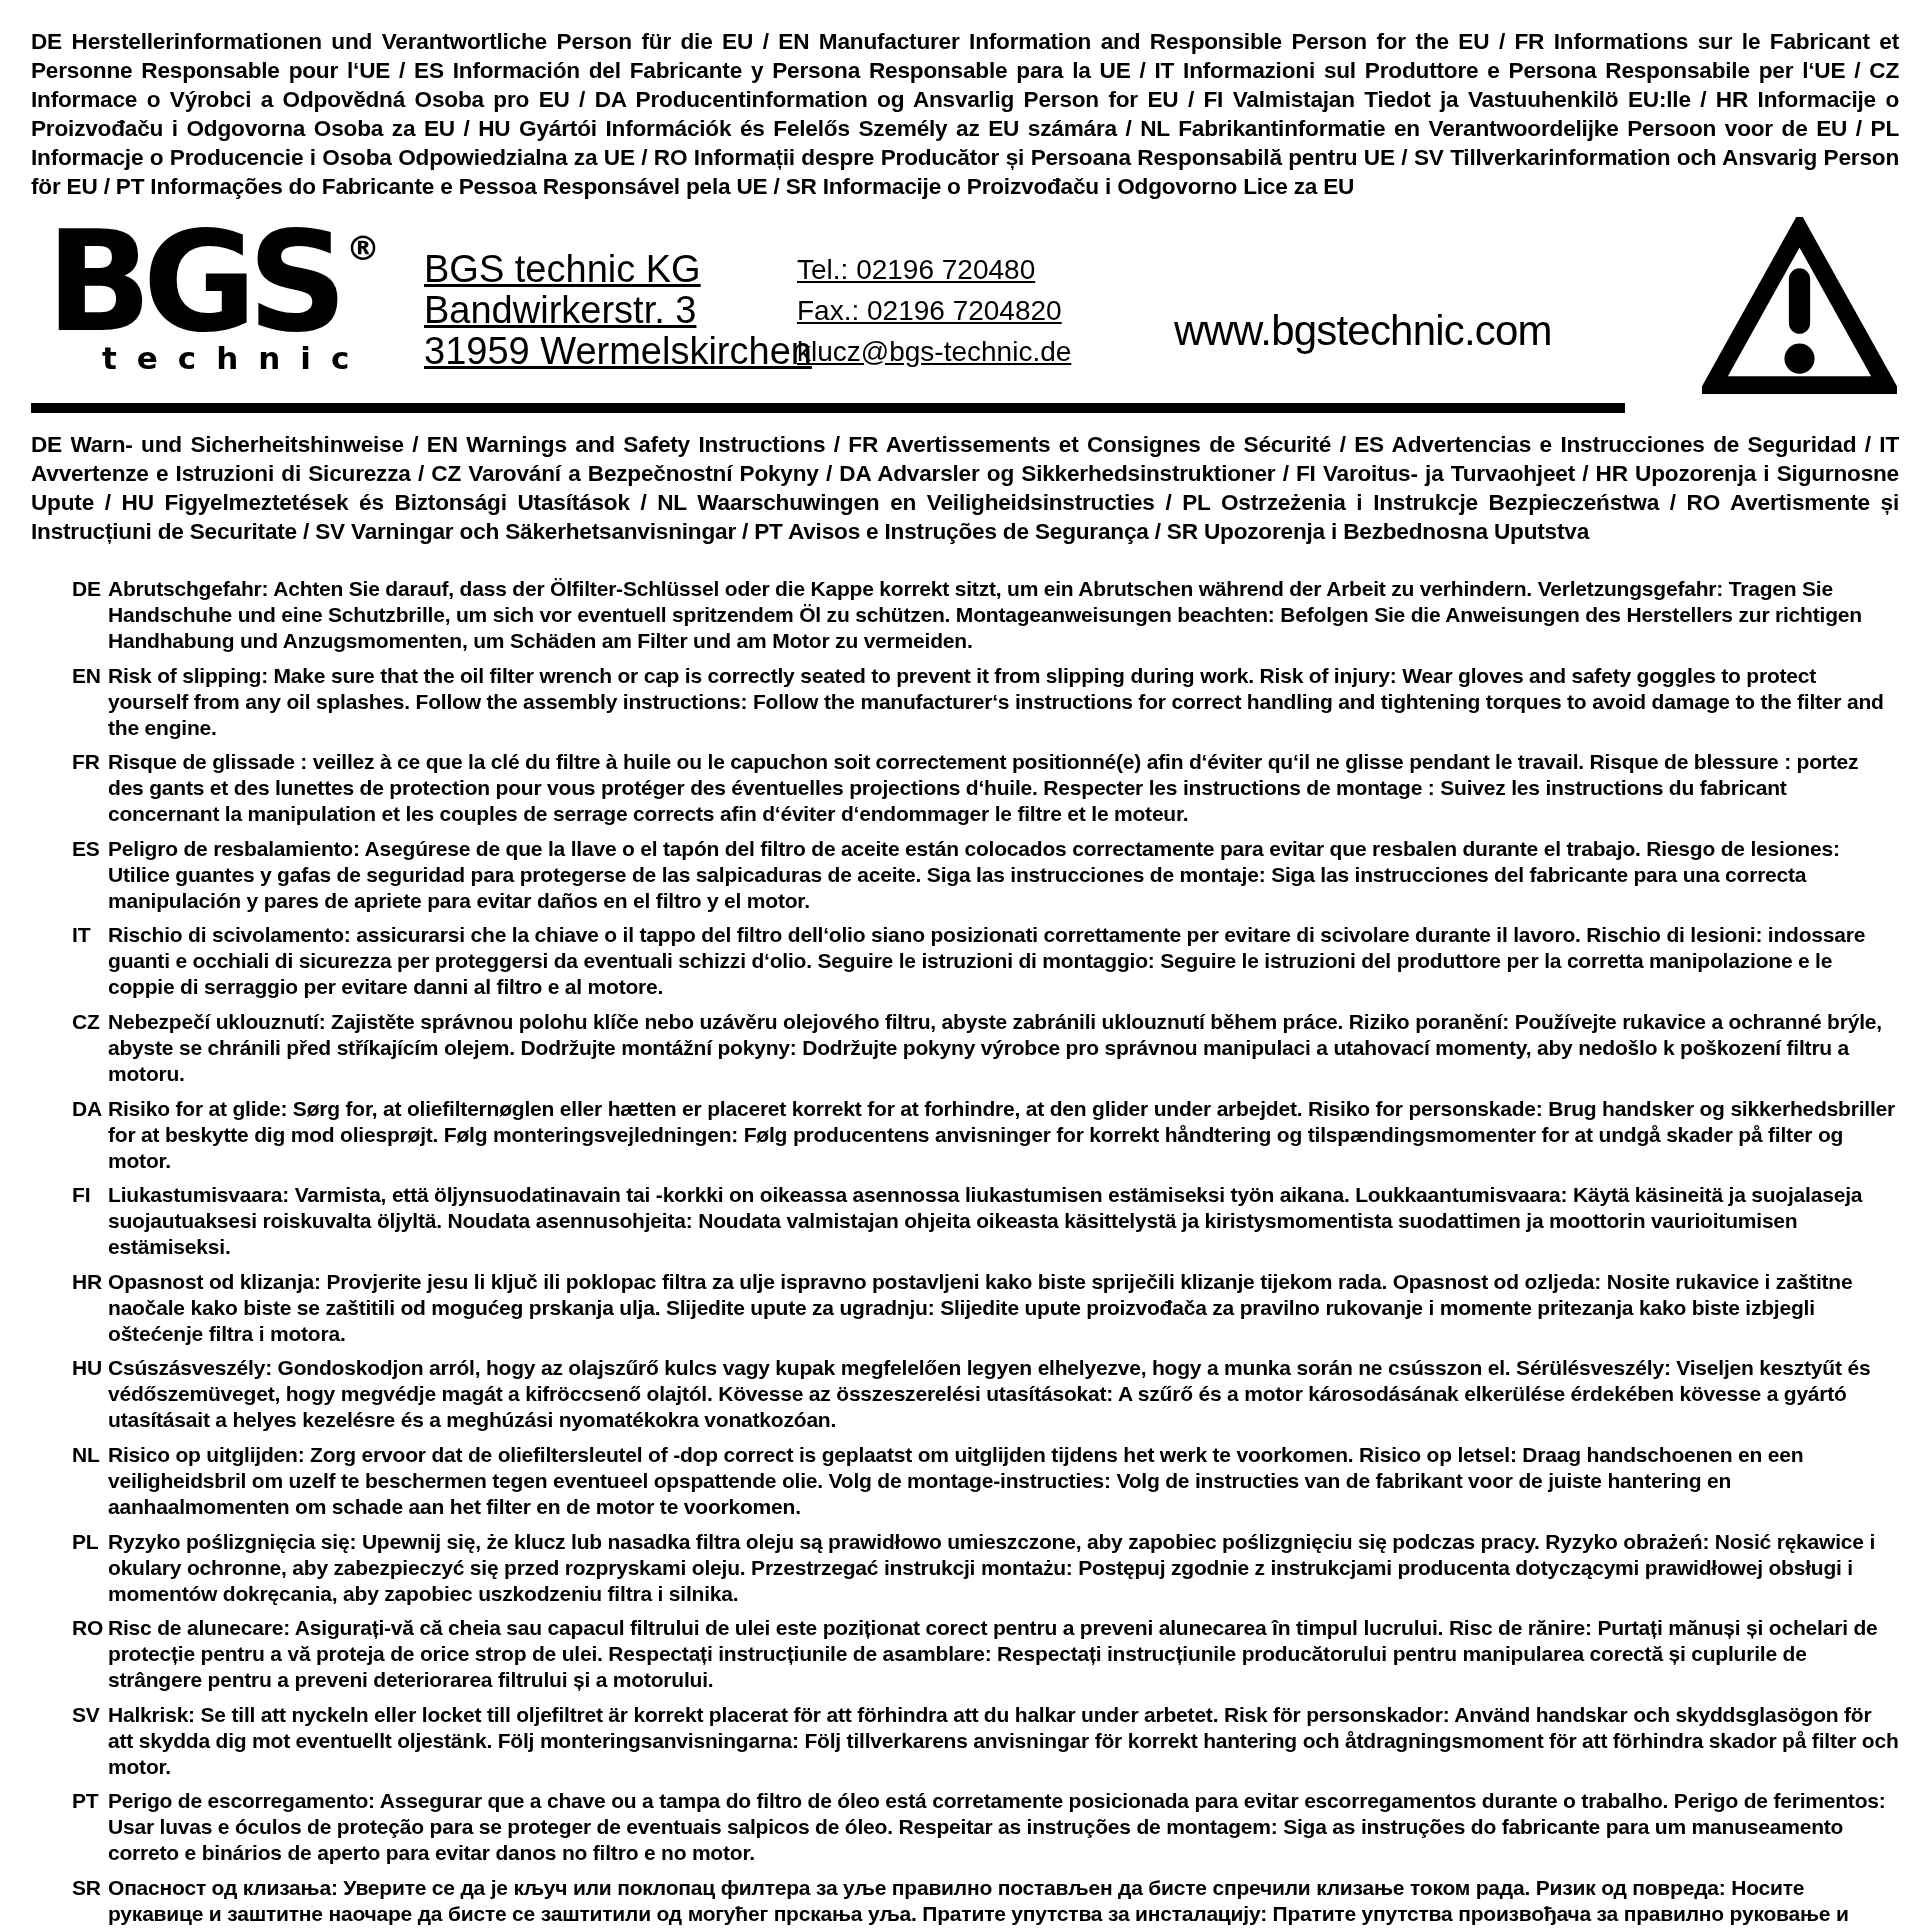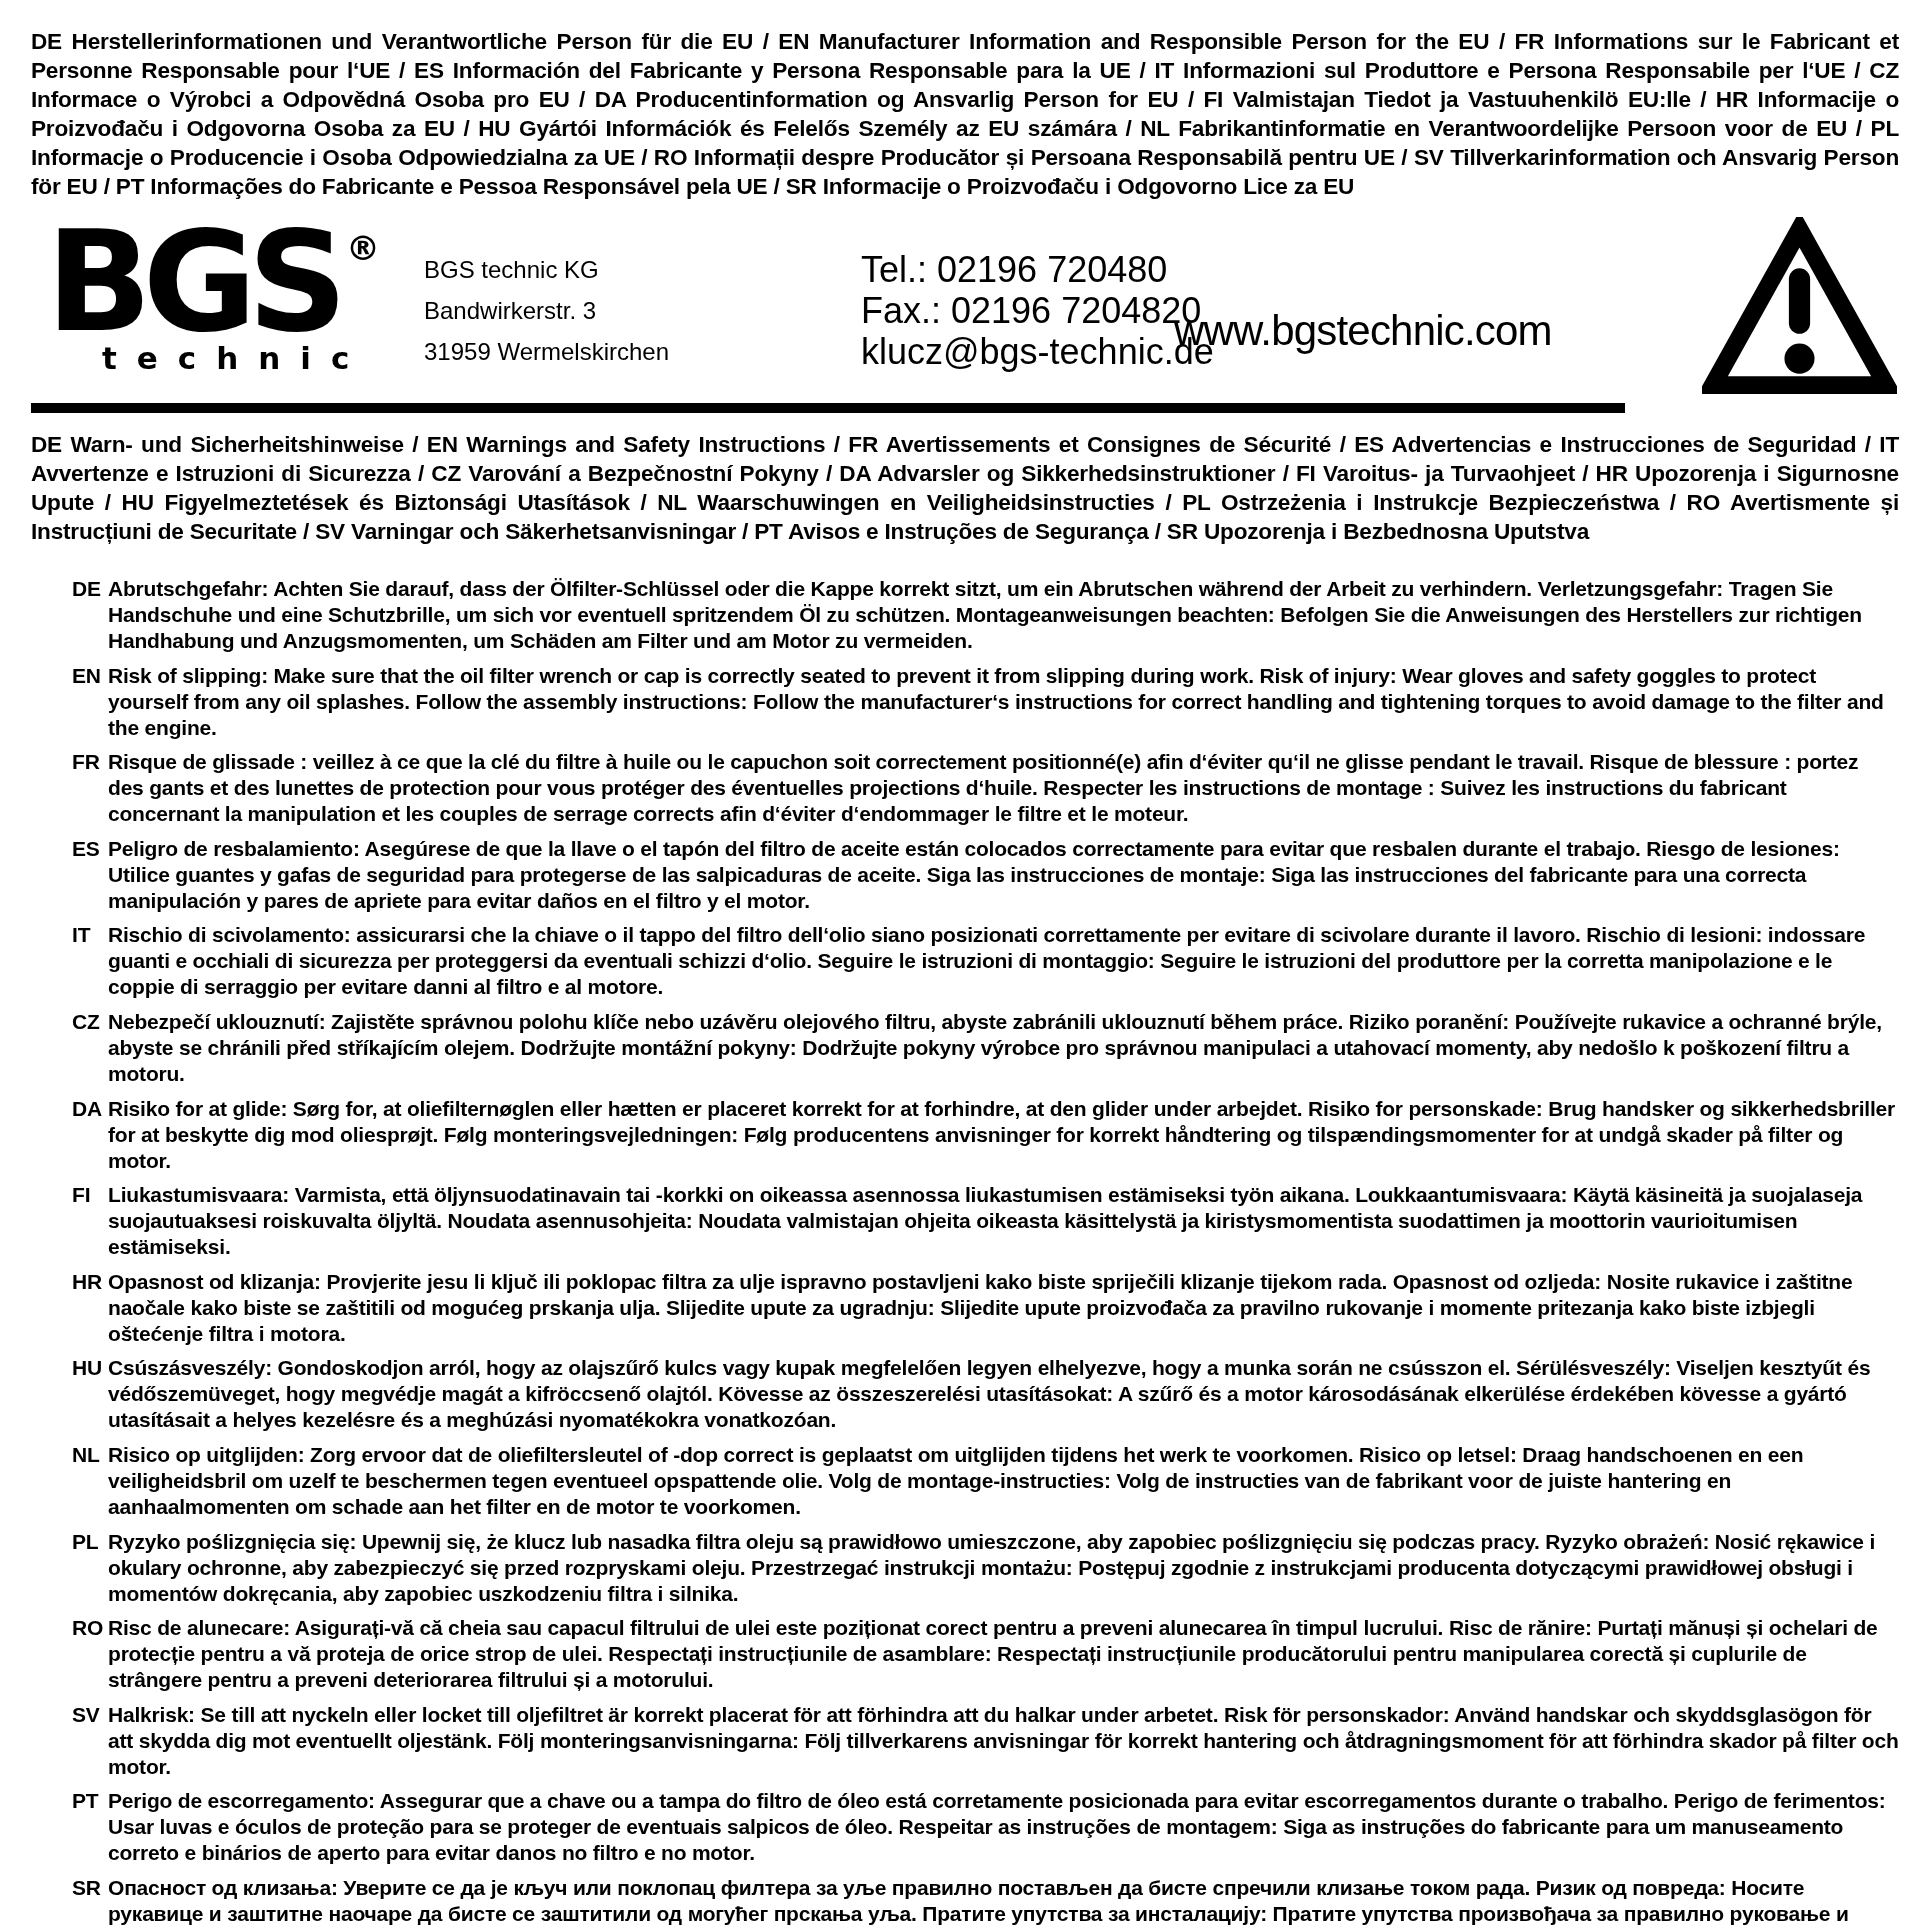--- a/index.html
+++ b/index.html
@@ -39,22 +39,22 @@
   }
   .logo-technic {
     font-family:"DejaVu Sans", sans-serif;
     font-weight:bold;
     font-size:31px;
     letter-spacing:20px;
     margin-left:56px;
     margin-top:-3.1px;
     white-space:nowrap;
   }
-  .address-block { position:absolute; left:393px; top:28px; font-size:24px; line-height:41px; }
-  .contact-block { position:absolute; left:830px; top:28px; font-size:36px; line-height:41px; }
+  .address-block { position:absolute; left:393px; top:28px; font-size:38px; line-height:41px;text-decoration:underline; }
+  .contact-block { position:absolute; left:766px; top:28px; font-size:28px; line-height:41px;text-decoration:underline; }
   .website {
     position:absolute; left:1143px; top:86px;
     font-weight:normal; font-size:42px; letter-spacing:-0.8px;
   }
   .triangle-wrap { position:absolute; right:1.6px; top:-3.1px; width:195px; height:182px; }
   .divider-rule {
     height:10px;
     background:#000;
     margin-right:274px;
     margin-top:1.6px;

